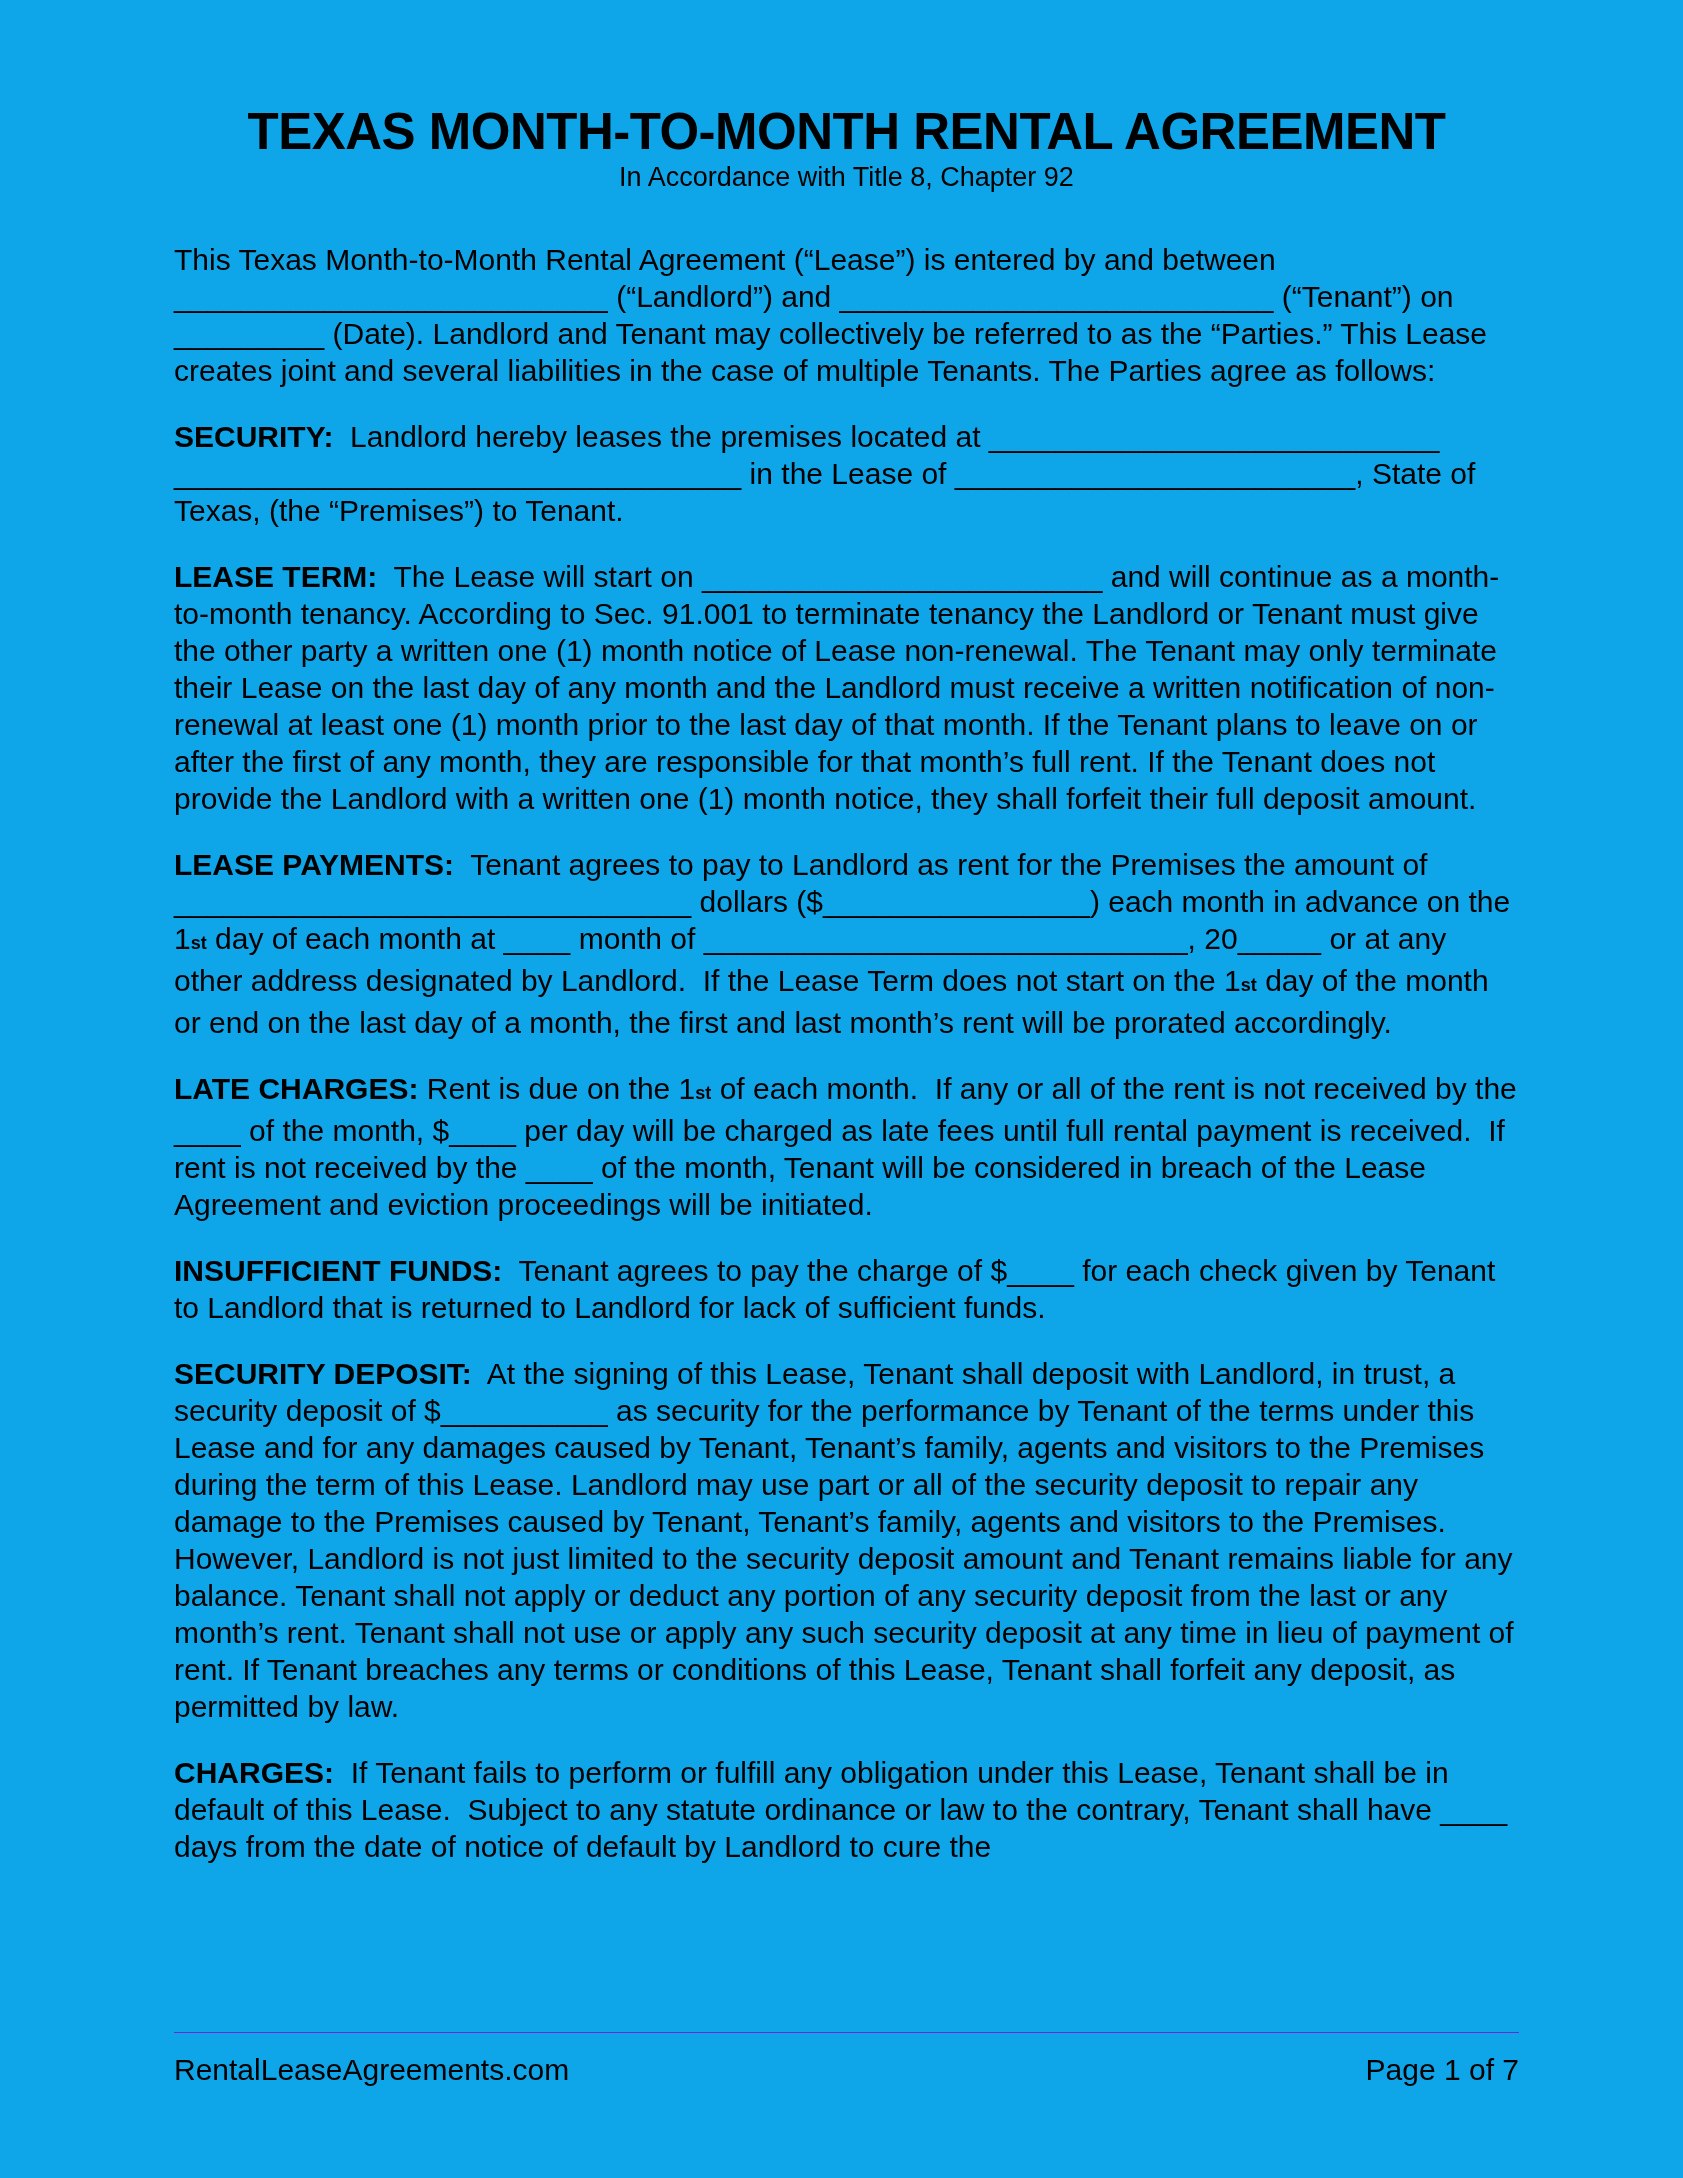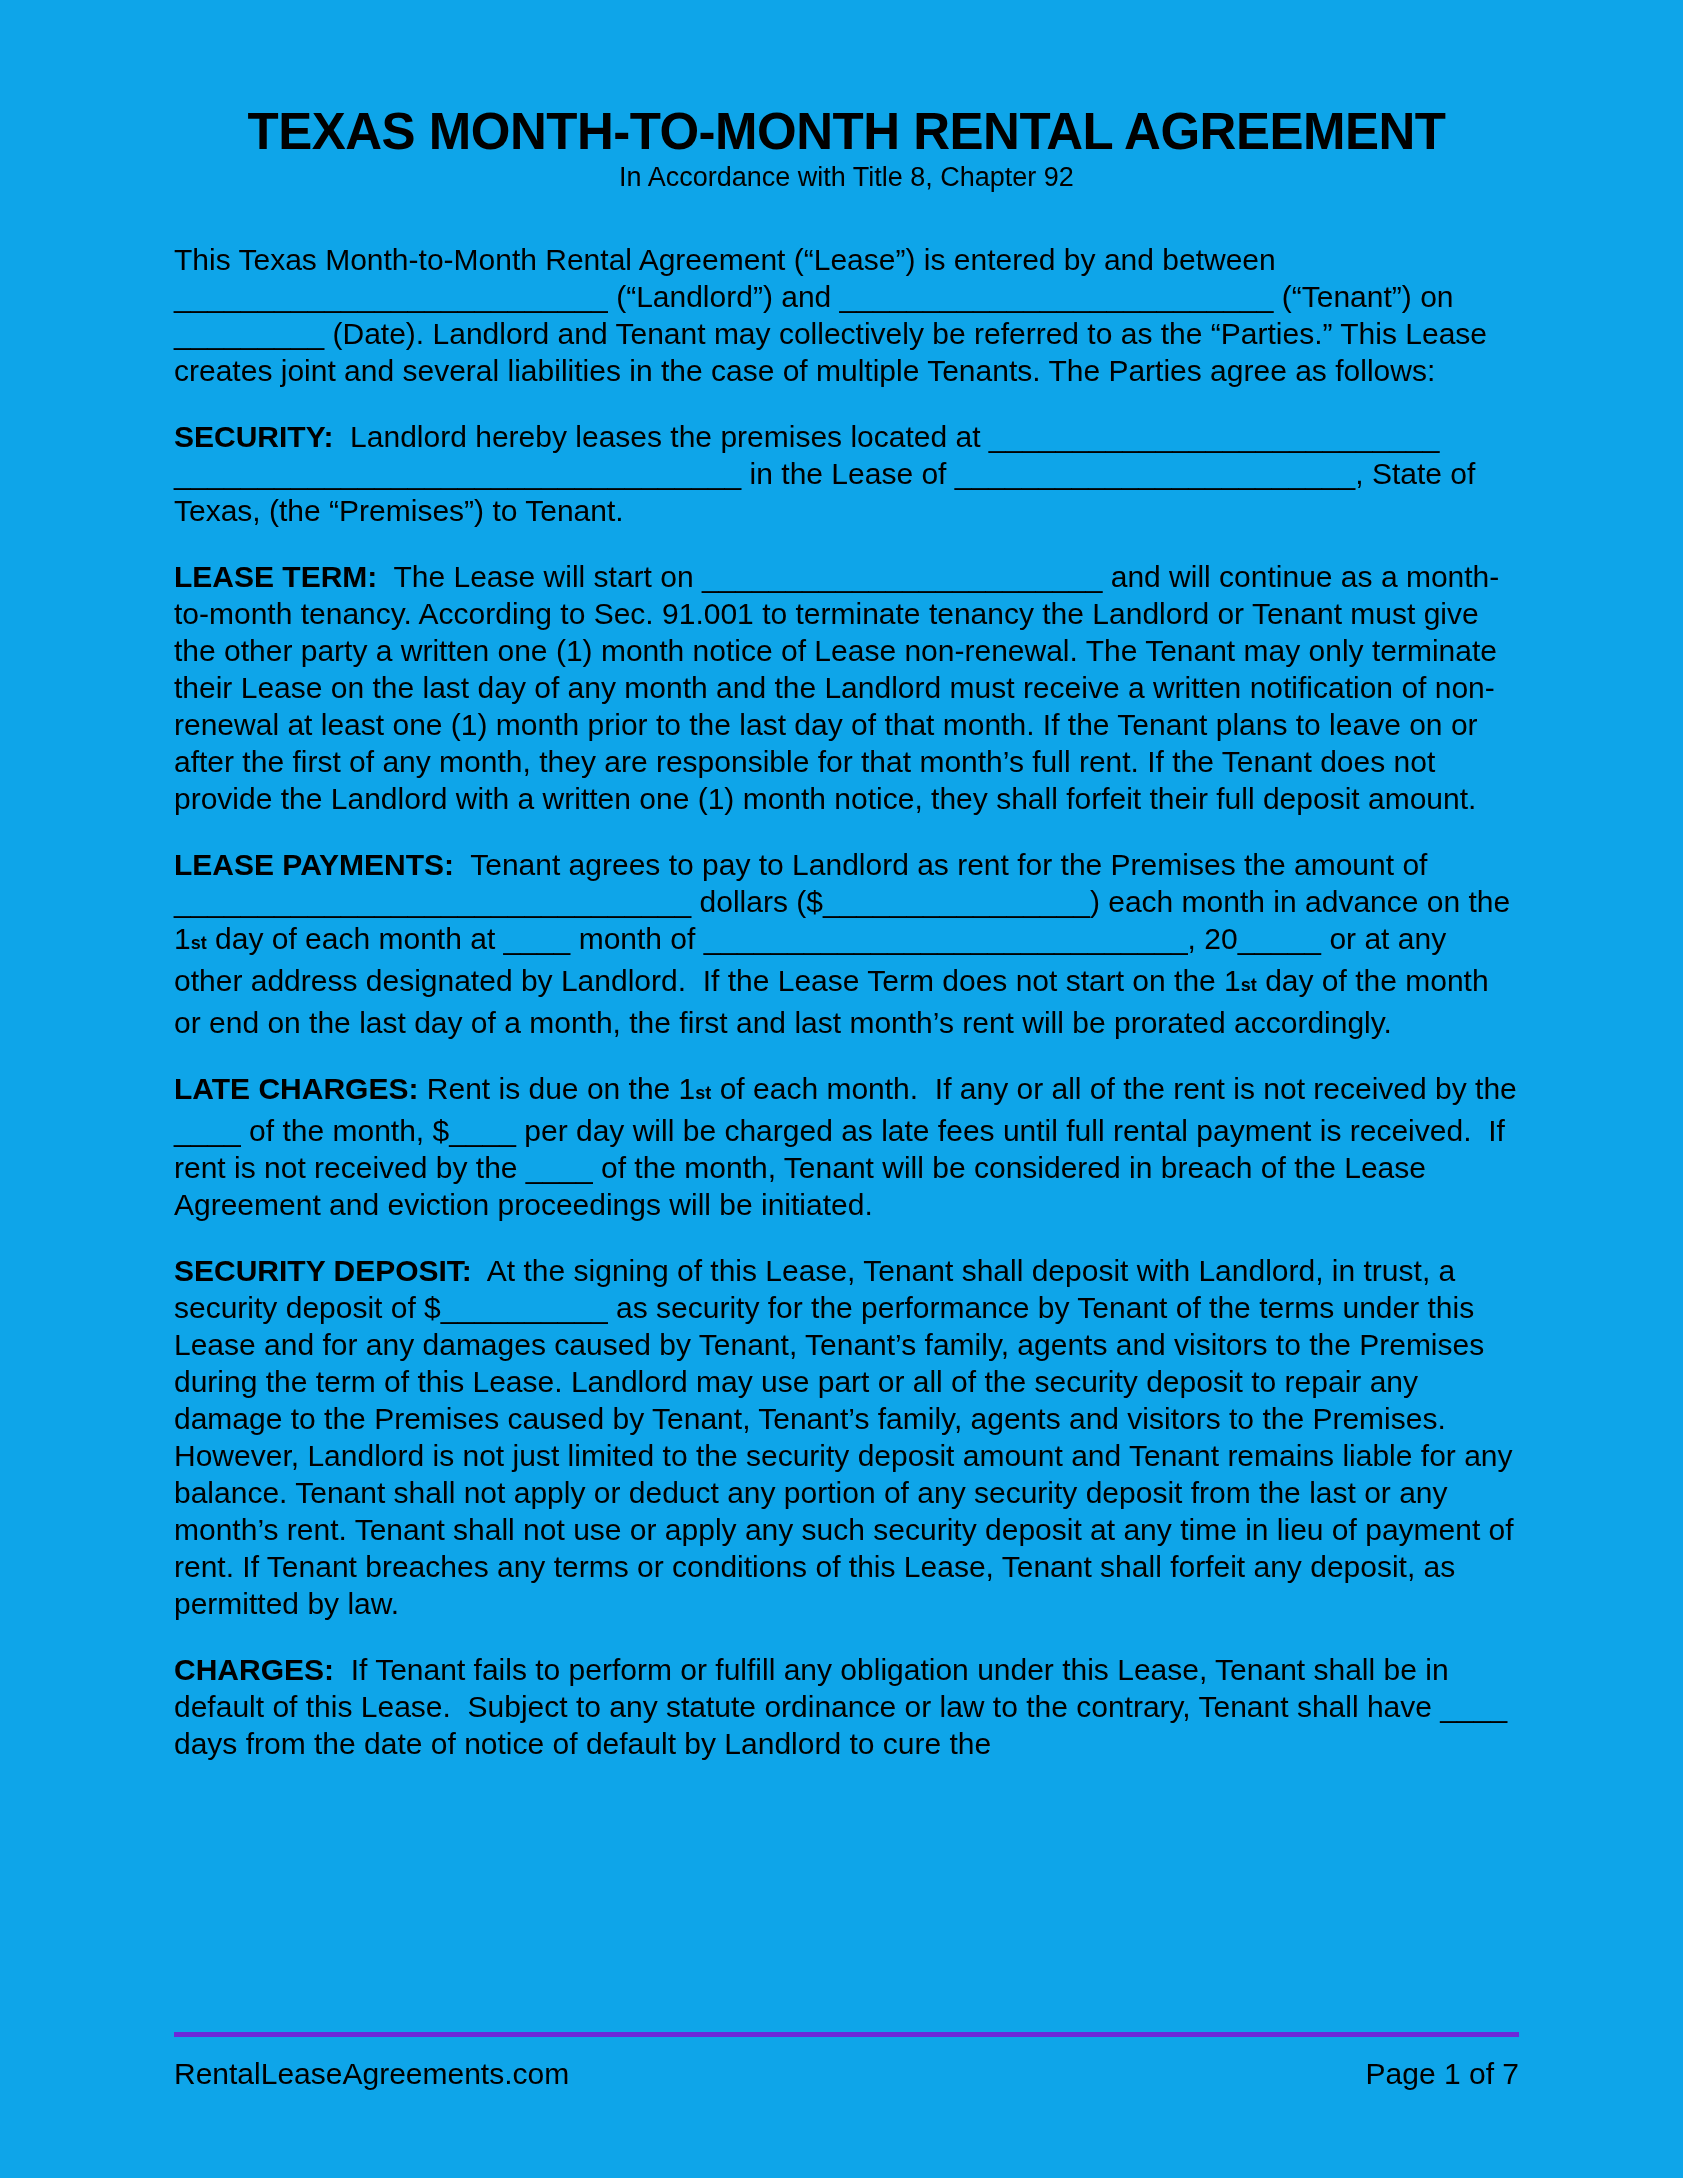--- a/index.html
+++ b/index.html
@@ -39,41 +39,42 @@
     text-align:left;
   }
   .para:last-child { margin-bottom:0; }
   .b { font-weight:bold; }
   .ord { font-size:0.6em;font-weight:bold; }
   .blank { letter-spacing:0; }
   .footer {
     position:absolute;
     left:174px; right:164px;
     top:2032px;
-    border-top:5px solid #6d28d9;
+    border-top:1px solid #6d28d9;
     padding-top:18px;
     display:flex;
     justify-content:space-between;
     font-size:30px;
     line-height:37px;
   }
 </style>
 </head>
 <body>
 
 <div class="page">
   <div class="content">
     <div class="doc-title">TEXAS MONTH-TO-MONTH RENTAL AGREEMENT</div>
     <div class="doc-subtitle">In Accordance with Title 8, Chapter 92</div>
     <div class="body-text">
         <p class="para"><span>This Texas Month-to-Month Rental Agreement (“Lease”) is entered by and between </span><span class="blank">__________________________</span><span> (“Landlord”) and </span><span class="blank">__________________________</span><span> (“Tenant”) on </span><span class="blank">_________</span><span> (Date). Landlord and Tenant may collectively be referred to as the “Parties.” This Lease creates joint and several liabilities in the case of multiple Tenants. The Parties agree as follows:</span></p>
         <p class="para"><span class="b">SECURITY:</span><span>  Landlord hereby leases the premises located at </span><span class="blank">___________________________</span><span> </span><span class="blank">__________________________________</span><span> in the Lease of </span><span class="blank">________________________</span><span>, State of Texas, (the “Premises”) to Tenant.</span></p>
         <p class="para"><span class="b">LEASE TERM:</span><span>  The Lease will start on </span><span class="blank">________________________</span><span> and will continue as a month-to-month tenancy. According to Sec. 91.001 to terminate tenancy the Landlord or Tenant must give the other party a written one (1) month notice of Lease non-renewal. The Tenant may only terminate their Lease on the last day of any month and the Landlord must receive a written notification of non-renewal at least one (1) month prior to the last day of that month. If the Tenant plans to leave on or after the first of any month, they are responsible for that month’s full rent. If the Tenant does not provide the Landlord with a written one (1) month notice, they shall forfeit their full deposit amount.</span></p>
         <p class="para"><span class="b">LEASE PAYMENTS:</span><span>  Tenant agrees to pay to Landlord as rent for the Premises the amount of </span><span class="blank">_______________________________</span><span> dollars ($</span><span class="blank">________________</span><span>) each month in advance on the 1</span><span class="ord">st</span><span> day of each month at </span><span class="blank">____</span><span> month of </span><span class="blank">_____________________________</span><span>, 20</span><span class="blank">_____</span><span> or at any other address designated by Landlord.  If the Lease Term does not start on the 1</span><span class="ord">st</span><span> day of the month or end on the last day of a month, the first and last month’s rent will be prorated accordingly.</span></p>
         <p class="para"><span class="b">LATE CHARGES:</span><span> Rent is due on the 1</span><span class="ord">st</span><span> of each month.  If any or all of the rent is not received by the </span><span class="blank">____</span><span> of the month, $</span><span class="blank">____</span><span> per day will be charged as late fees until full rental payment is received.  If rent is not received by the </span><span class="blank">____</span><span> of the month, Tenant will be considered in breach of the Lease Agreement and eviction proceedings will be initiated.</span></p>
+        <p class="para"><span class="b">INSUFFICIENT FUNDS:</span><span>  Tenant agrees to pay the charge of $</span><span class="blank">____</span><span> for each check given by Tenant to Landlord that is returned to Landlord for lack of sufficient funds.</span></p>
         <p class="para"><span class="b">SECURITY DEPOSIT:</span><span>  At the signing of this Lease, Tenant shall deposit with Landlord, in trust, a security deposit of $</span><span class="blank">__________</span><span> as security for the performance by Tenant of the terms under this Lease and for any damages caused by Tenant, Tenant’s family, agents and visitors to the Premises during the term of this Lease. Landlord may use part or all of the security deposit to repair any damage to the Premises caused by Tenant, Tenant’s family, agents and visitors to the Premises. However, Landlord is not just limited to the security deposit amount and Tenant remains liable for any balance. Tenant shall not apply or deduct any portion of any security deposit from the last or any month’s rent. Tenant shall not use or apply any such security deposit at any time in lieu of payment of rent. If Tenant breaches any terms or conditions of this Lease, Tenant shall forfeit any deposit, as permitted by law.</span></p>
         <p class="para"><span class="b">CHARGES:</span><span>  If Tenant fails to perform or fulfill any obligation under this Lease, Tenant shall be in default of this Lease.  Subject to any statute ordinance or law to the contrary, Tenant shall have </span><span class="blank">____</span><span> days from the date of notice of default by Landlord to cure the</span></p>
       </div>
   </div>
 
   <div class="footer">
     <span>RentalLeaseAgreements.com</span>
     <span>Page 1 of 7</span>
   </div>
 </div>

